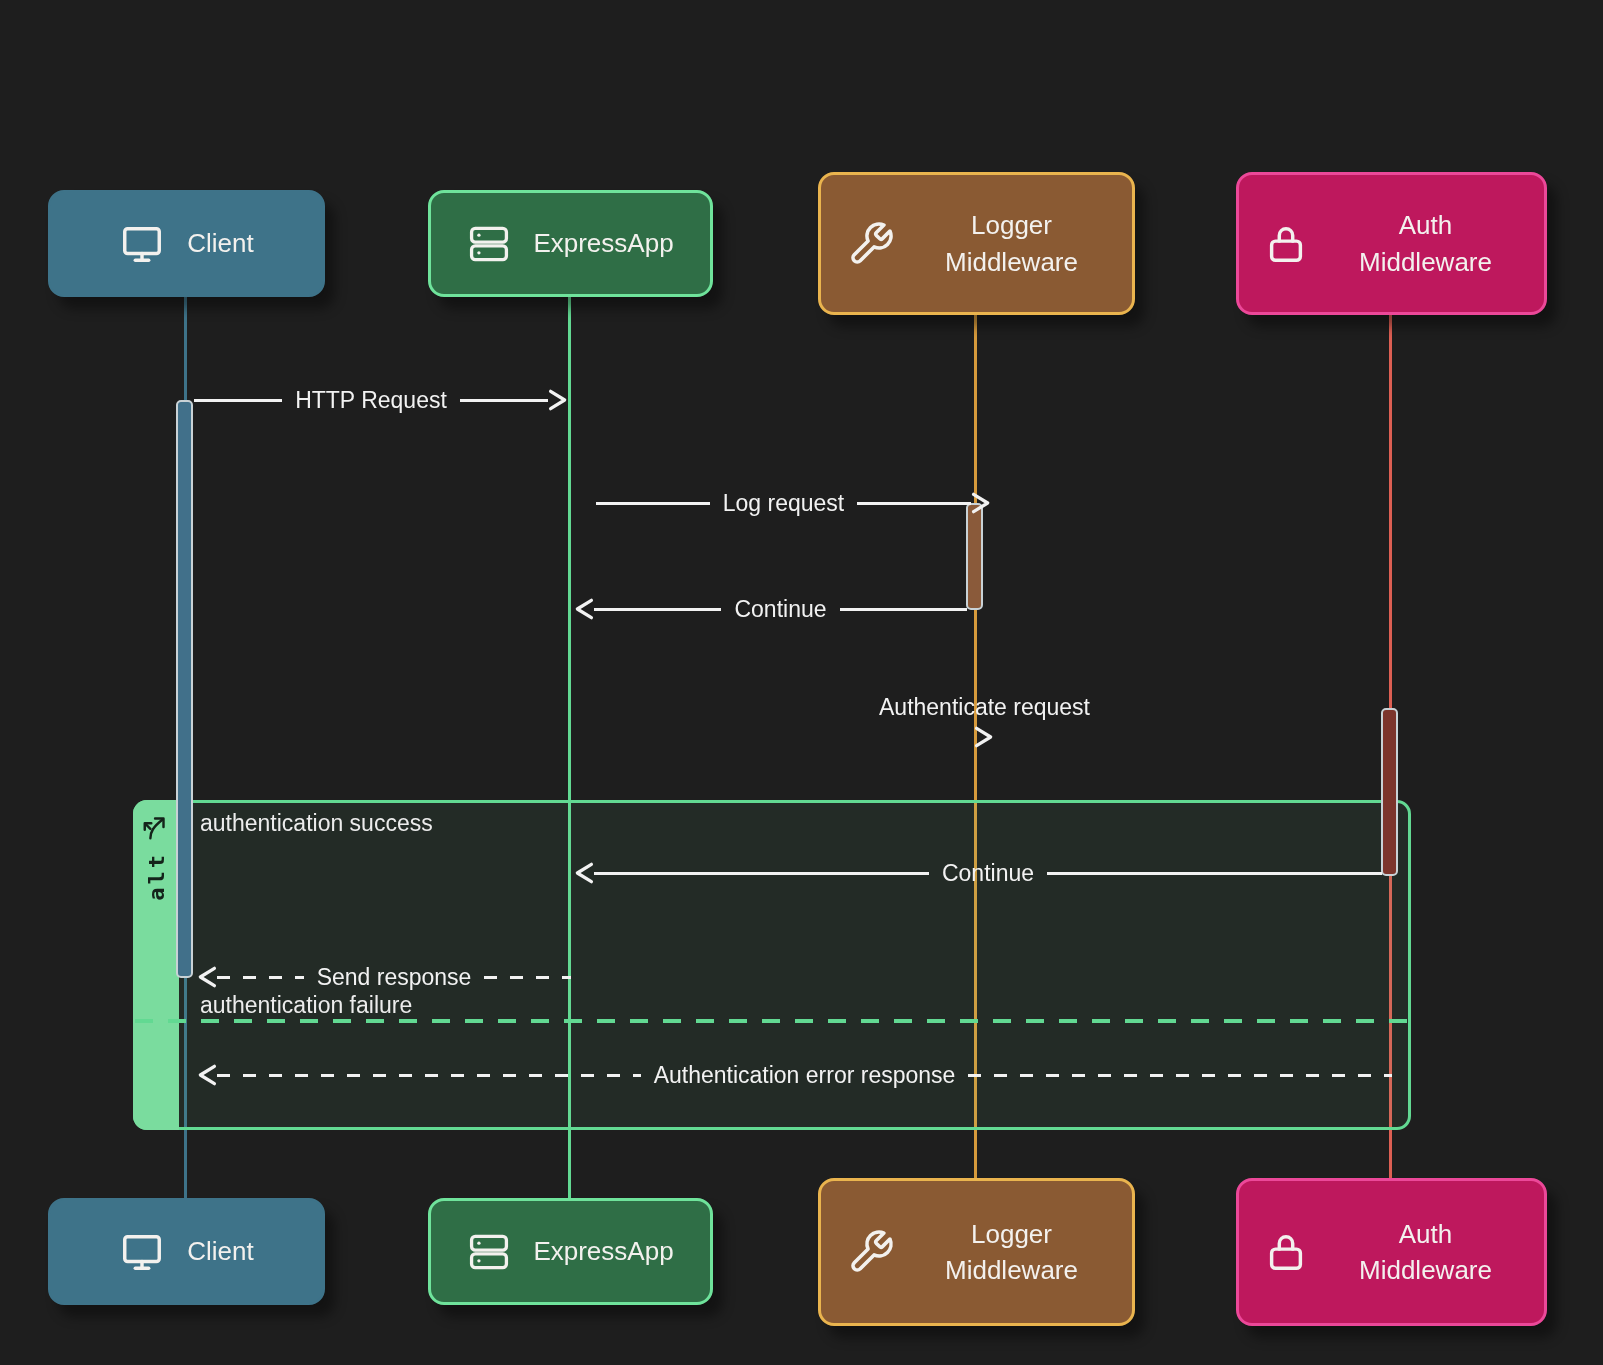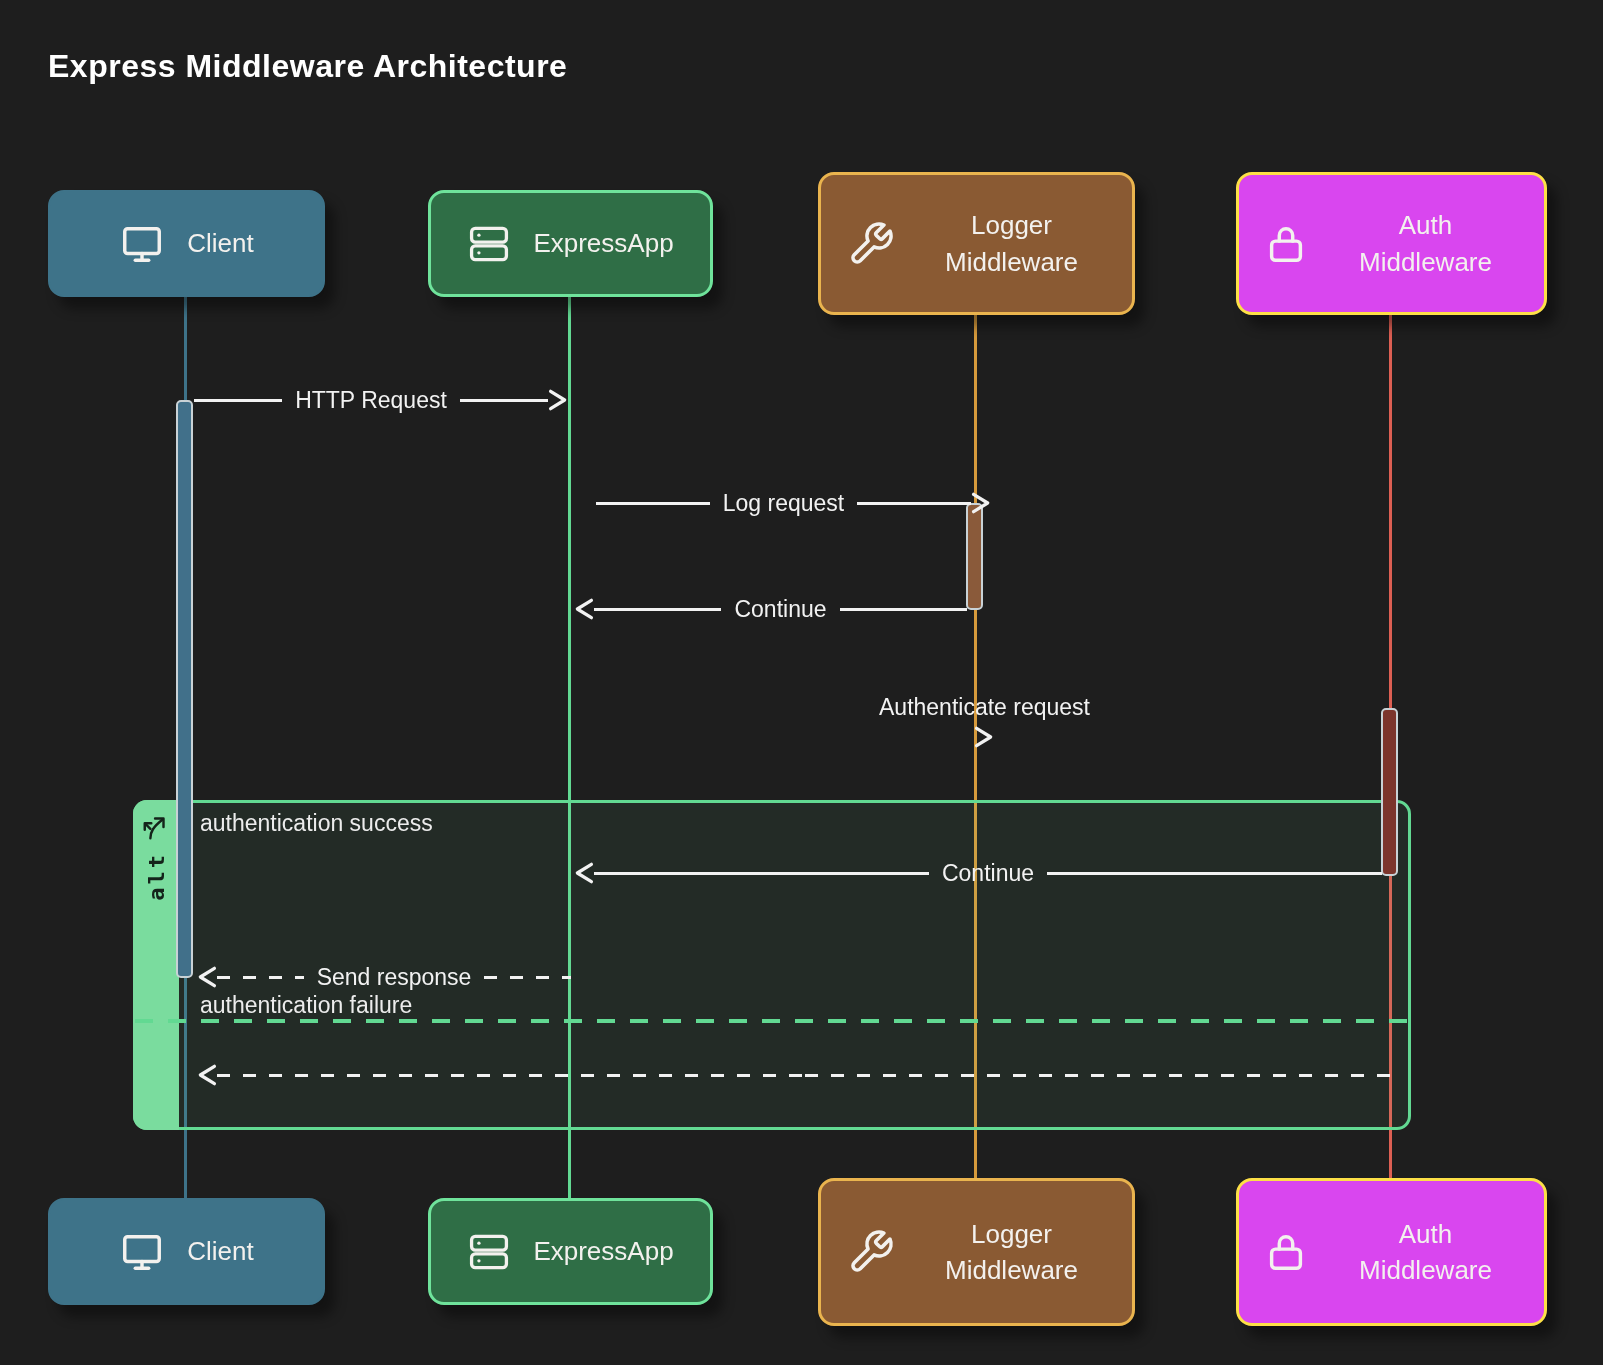--- a/index.html
+++ b/index.html
@@ -59,38 +59,37 @@
     position:absolute;z-index:7;border-radius:16px;box-sizing:border-box;
     display:flex;align-items:center;justify-content:center;gap:22px;
     font-size:26px;color:#f3f1ee;box-shadow:10px 12px 12px rgba(0,0,0,.38);
     padding:0 24px;
   }
   .actor .alabel{line-height:1.4;}
   .actor.wide .alabel{flex:1;text-align:center;}
   .a-client{background:#3e7389;border:2px solid #3e7389;}
   .a-express{background:#2f6e46;border:3px solid #6fe39b;}
   .a-logger{background:#8a5a33;border:3px solid #eab44e;}
-  .a-auth{background:#d946ef;border:3px solid #fde047;}
+  .a-auth{background:#be185d;border:3px solid #ec4899;}
   .pos-client-top{left:48px;top:190px;width:277px;height:107px;}
   .pos-express-top{left:428px;top:190px;width:285px;height:107px;}
   .pos-logger-top{left:818px;top:172px;width:317px;height:143px;}
   .pos-auth-top{left:1236px;top:172px;width:311px;height:143px;}
   .pos-client-bot{left:48px;top:1198px;width:277px;height:107px;}
   .pos-express-bot{left:428px;top:1198px;width:285px;height:107px;}
   .pos-logger-bot{left:818px;top:1178px;width:317px;height:148px;}
   .pos-auth-bot{left:1236px;top:1178px;width:311px;height:148px;}
   .aicon{flex:0 0 auto;display:flex;}
   svg{display:block;}
 </style>
 </head>
 <body>
 
 <div class="stage">
 
-  <h1 class="title">Express Middleware Architecture</h1>
 
   <div class="lifeline ll-client"></div>
   <div class="lifeline ll-express"></div>
   <div class="lifeline ll-logger"></div>
   <div class="lifeline ll-auth"></div>
 
   <div class="altbox"></div>
   <div class="altpill">
     <span class="aicon">
       <svg width="30" height="30" viewBox="0 0 32 32" fill="none" stroke="#14231a" stroke-width="2.6" stroke-linecap="round" stroke-linejoin="round">
@@ -176,20 +175,21 @@
     <i class="seg dash"></i>
   </div>
 
   <div class="msg" style="left:196px;top:1075px;width:1196px;">
     <span class="head l">
       <svg width="26" height="26" viewBox="0 0 24 24" fill="none" stroke="#f2f2f2" stroke-width="3" stroke-linecap="round" stroke-linejoin="round">
           <path d="M17 4 L4 12 L17 20"></path>
         </svg>
     </span>
     <i class="seg dash"></i>
+    <span class="mlbl">Authentication error response</span>
     <i class="seg dash"></i>
   </div>
 
   <div class="actor a-client pos-client-top">
     <span class="aicon">
       <svg width="46" height="46" viewBox="0 0 24 24" fill="none" stroke="#f3f1ee" stroke-width="1.8" stroke-linecap="round" stroke-linejoin="round">
           <rect x="3" y="4" width="18" height="13" rx="1.5"></rect>
           <path d="M12 17v3"></path>
           <path d="M8.5 20.5h7"></path>
         </svg>

